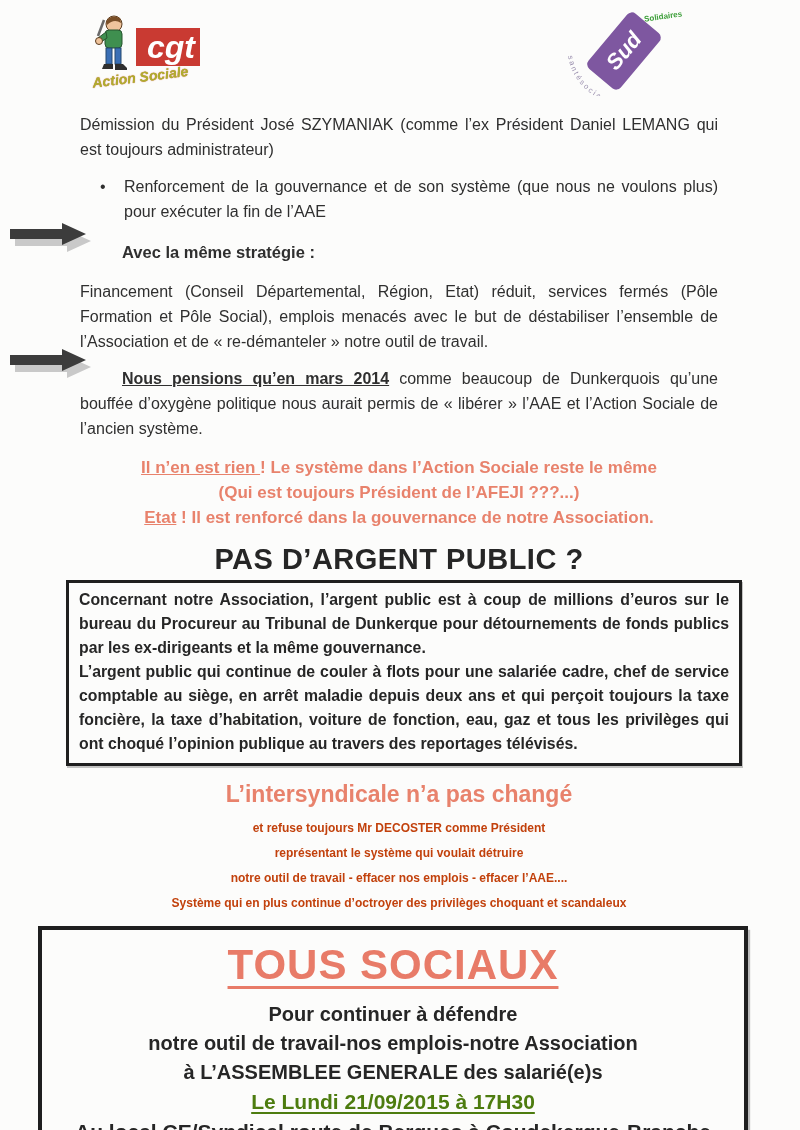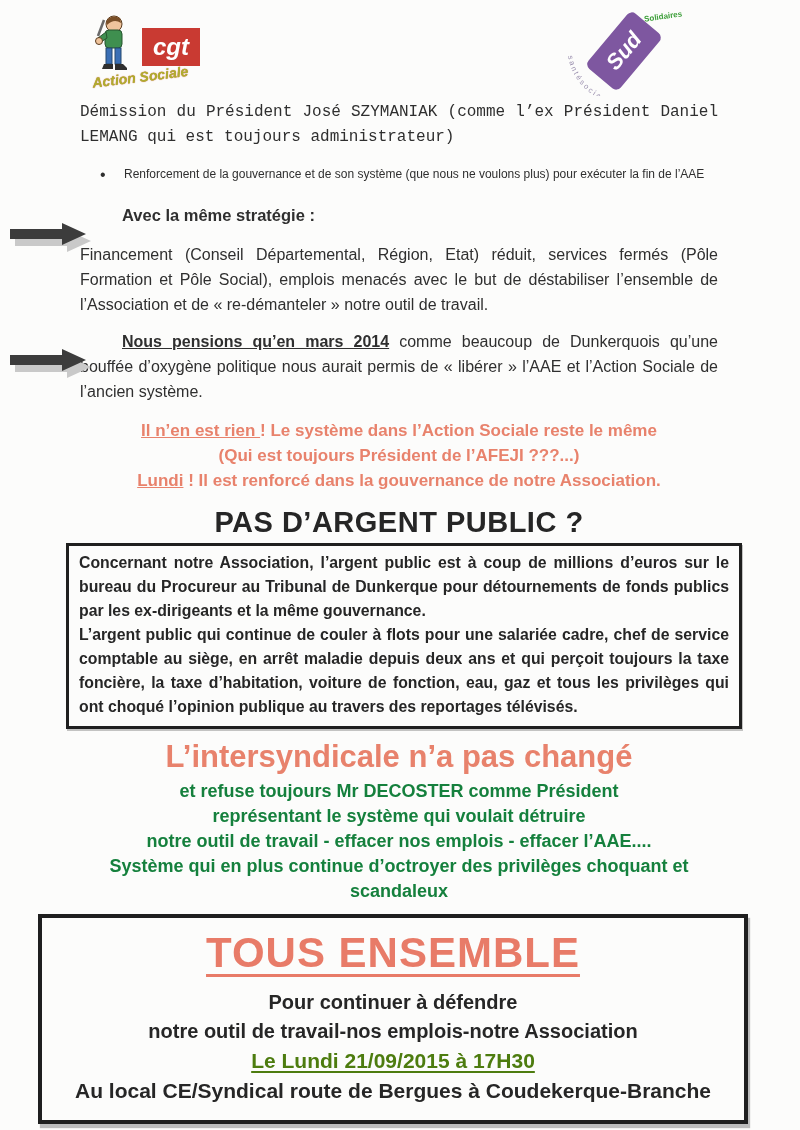--- a/index.html
+++ b/index.html
@@ -30,22 +30,22 @@
     font-weight:bold;font-size:16px;
     display:flex;align-items:center;justify-content:center;
     margin:0 auto 3px auto;
   }
   .cfdt-sub{color:#e2685a;font-weight:bold;font-size:10.5px;line-height:11px;letter-spacing:.5px;}
   .logo-cgt{position:relative;width:110px;height:80px;}
   .cgt-mascot{position:absolute;left:0;top:2px;}
   .cgt-box{
     position:absolute;right:0;top:16px;width:58px;height:38px;
     background:#c93a32;color:#ffffff;
-    font-weight:bold;font-style:italic;font-size:24px;
-    display:flex;align-items:center;justify-content:center;
+    font-weight:bold;font-style:italic;font-size:32px;
+    display:flex;align-items:center;justify-content:center;padding-left:6px;
   }
   .cgt-script{
     position:absolute;left:2px;top:56px;width:110px;
     color:#aeae2e;font-style:italic;font-weight:bold;font-size:14px;
     transform:rotate(-7deg);text-shadow:0 0 1px #c9552e;
     white-space:nowrap;
   }
   .logo-sud{position:relative;width:124px;height:84px;}
   .sud-rect{
     position:absolute;left:28px;top:18px;width:72px;height:42px;
@@ -56,24 +56,24 @@
   }
   .sud-top{
     position:absolute;right:2px;top:0;
     color:#3fa03c;font-weight:bold;font-size:8px;transform:rotate(-8deg);
   }
   .sud-arc{position:absolute;left:0;top:0;}
   
   .para{
     font-size:16px;line-height:25px;text-align:justify;margin:0;
   }
-  .intro{margin-top:6px;font-family:Liberation Mono, monospace;}
+  .intro{margin-top:18px;}
   .bullet-item{display:flex;margin:12px 0 0 20px;}
   .bullet-dot{width:24px;font-size:16px;line-height:25px;}
-  .bullet-text{flex:1;font-size:12px;line-height:25px;text-align:justify;}
+  .bullet-text{flex:1;font-size:16px;line-height:25px;text-align:justify;}
   .strategy{
     margin:16px 0 0 42px;
     font-size:16.5px;font-weight:bold;line-height:25px;
   }
   .financement{margin-top:14px;}
   .pensions{margin-top:12px;text-indent:42px;}
   .bold-u{font-weight:bold;text-decoration:underline;}
   
   .arrow{position:absolute;left:8px;}
   .arrow-1{top:222px;}
@@ -95,23 +95,23 @@
     border:3px solid #1f1f1f;
     padding:5px 10px 7px 10px;
     box-shadow:1px 2px 0 rgba(90,90,90,.35);
   }
   .box1 p{
     margin:0;font-size:15.8px;font-weight:bold;line-height:24px;text-align:justify;color:#262626;
   }
   
   .inter-heading{
     margin:4px 0 0 0;text-align:center;
-    color:#e8826c;font-weight:bold;font-size:31px;line-height:32px;
-  }
-  .blue-lines{margin-top:6px;text-align:center;color:#15803d;font-weight:bold;font-size:18px;line-height:25px;}
+    color:#e8826c;font-weight:bold;font-size:23px;line-height:32px;
+  }
+  .blue-lines{margin-top:6px;text-align:center;color:#c2410c;font-weight:bold;font-size:12px;line-height:25px;}
   
   .box2{
     margin:10px -30px 0 -42px;
     border:4px solid #1f1f1f;
     padding:8px 6px 14px 6px;
     text-align:center;
     box-shadow:2px 4px 1px rgba(110,110,110,.45);
   }
   .ensemble-title{
     color:#e87b68;font-weight:bold;font-size:42px;line-height:50px;
@@ -184,38 +184,39 @@
 
   <svg class="arrow arrow-2" width="84" height="30" viewBox="0 0 84 30">
     <polygon points="4,10 56,10 56,4 80,15 56,26 56,20 4,20" fill="#c9c9c9" transform="translate(3,4)"></polygon>
     <polygon points="2,7 54,7 54,1 78,12 54,23 54,17 2,17" fill="#3c3c3c"></polygon>
   </svg>
   <p class="para pensions"><span class="bold-u">Nous pensions qu’en mars 2014</span><span> comme beaucoup de Dunkerquois qu’une bouffée d’oxygène politique nous aurait permis de « libérer » l’AAE et l’Action Sociale de l’ancien système.</span></p>
 
   <div class="rien">
     <div><span class="u">Il n’en est rien </span><span>! Le système dans l’Action Sociale reste le même</span></div>
     <div>(Qui est toujours Président de l’AFEJI ???...)</div>
-    <div><span class="u">Lundi</span><span> ! Il est renforcé dans la gouvernance de notre Association.</span></div>
+    <div><span class="u">Etat</span><span> ! Il est renforcé dans la gouvernance de notre Association.</span></div>
   </div>
 
   <h1 class="argent-heading">PAS D’ARGENT PUBLIC ?</h1>
   <div class="box1">
     <p>Concernant notre Association, l’argent public est à coup de millions d’euros sur le bureau du Procureur au Tribunal de Dunkerque pour détournements de fonds publics par les ex-dirigeants et la même gouvernance.</p>
     <p>L’argent public qui continue de couler à flots pour une salariée cadre, chef de service  comptable au siège, en arrêt maladie depuis deux ans et qui perçoit toujours la taxe foncière, la taxe d’habitation, voiture de fonction, eau, gaz et tous les privilèges qui ont choqué l’opinion publique au travers des reportages télévisés.</p>
   </div>
 
   <h2 class="inter-heading">L’intersyndicale n’a pas changé</h2>
   <div class="blue-lines">
     <div>et refuse toujours Mr DECOSTER comme Président</div>
     <div>représentant le système qui voulait détruire</div>
     <div>notre outil de travail - effacer nos emplois - effacer l’AAE....</div>
     <div>Système qui en plus continue d’octroyer des privilèges choquant et scandaleux</div>
   </div>
 
   <div class="box2">
-    <div class="ensemble-title">TOUS ENSEMBLE</div>
+    <div class="ensemble-title">TOUS SOCIAUX</div>
     <div class="ensemble-line">Pour continuer à défendre</div>
     <div class="ensemble-line">notre outil de travail-nos emplois-notre Association</div>
+    <div class="ensemble-line">à L’ASSEMBLEE GENERALE des salarié(e)s</div>
     <div class="ensemble-date">Le Lundi 21/09/2015 à 17H30</div>
     <div class="ensemble-loc">Au local CE/Syndical  route de Bergues à Coudekerque-Branche</div>
   </div>
 
 </div>
 
 </body></html>

